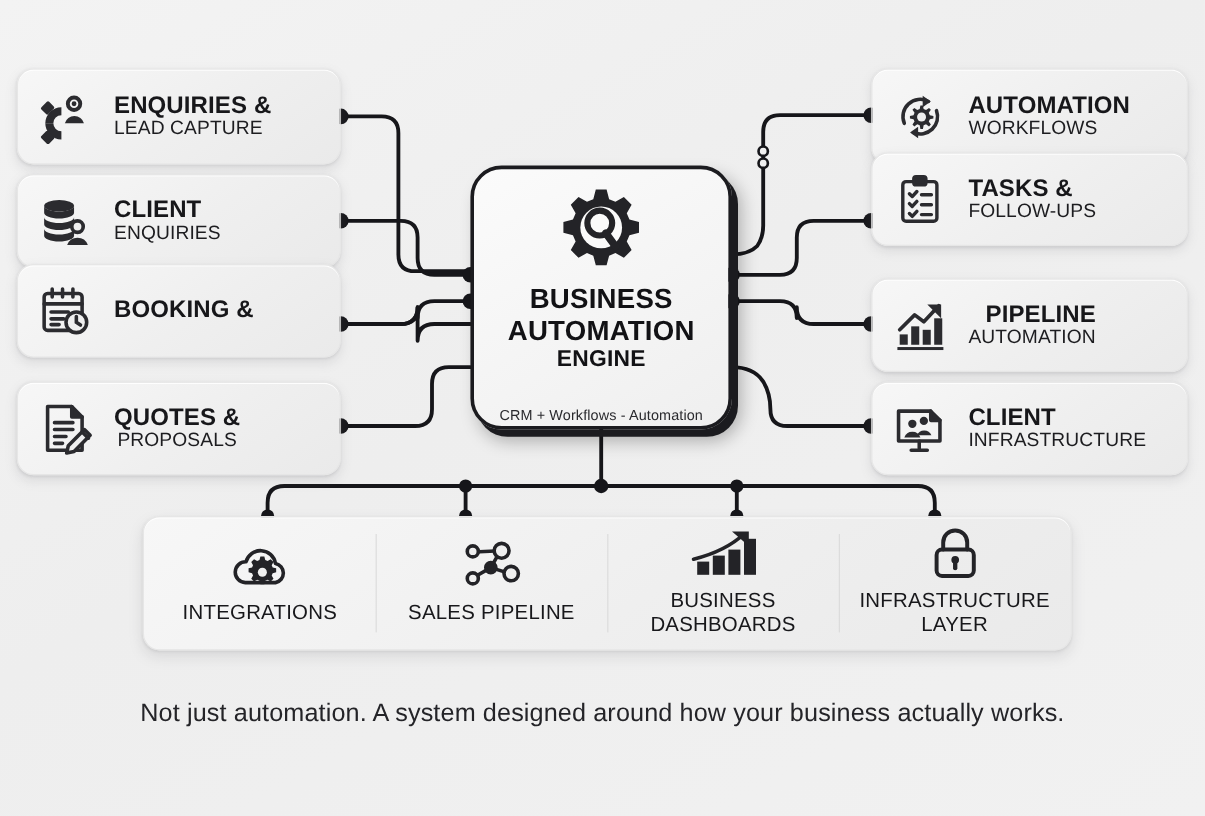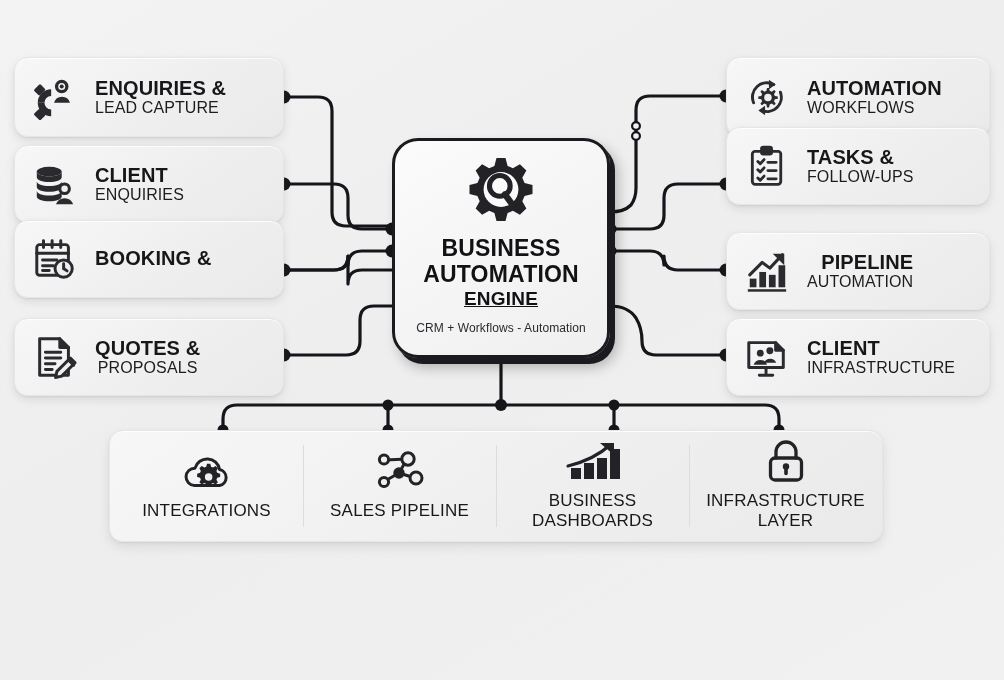--- a/index.html
+++ b/index.html
@@ -101,34 +101,33 @@
     letter-spacing: 0.2px;
     color: #121215;
     line-height: 1.14;
   }
   #hub .hub-l3 {
     font-weight: bold;
     font-size: 19px;
     letter-spacing: 0.2px;
     color: #121215;
     line-height: 1.3;
-    text-decoration: underline;
   }
   #hub .hub-sub {
     font-size: 12px;
     color: #2a2a2e;
-    margin-top: 9px;
+    margin-top: 26px;
     letter-spacing: 0.1px;
   }
 
   
   #bottom-panel {
     position: absolute;
     z-index: 2;
-    left: 109px;
+    left: 119px;
     top: 430px;
     width: 774px;
     height: 112px;
     background: linear-gradient(145deg, #f7f7f7 0%, #efefef 55%, #eaeaea 100%);
     border: 1px solid #e6e6e6;
     border-radius: 14px;
     box-shadow:
        0 5px 11px rgba(120,120,125,0.18),
        0 1px 2px rgba(120,120,125,0.13),
        inset 0 1px 0 rgba(255,255,255,0.85);
@@ -443,14 +442,15 @@
           <circle cx="21" cy="27.5" r="3.2" fill="currentColor" stroke="none"></circle>
           <path d="M21 29.5 V34.5" stroke-width="3.6"></path>
         </svg>
       </span>
       <span class="blabel">INFRASTRUCTURE
 LAYER</span>
     </div>
 
   </div>
 
+  <div id="caption">Not just automation. A system designed around how your business actually works.</div>
 
 </div>
 
 </body></html>

